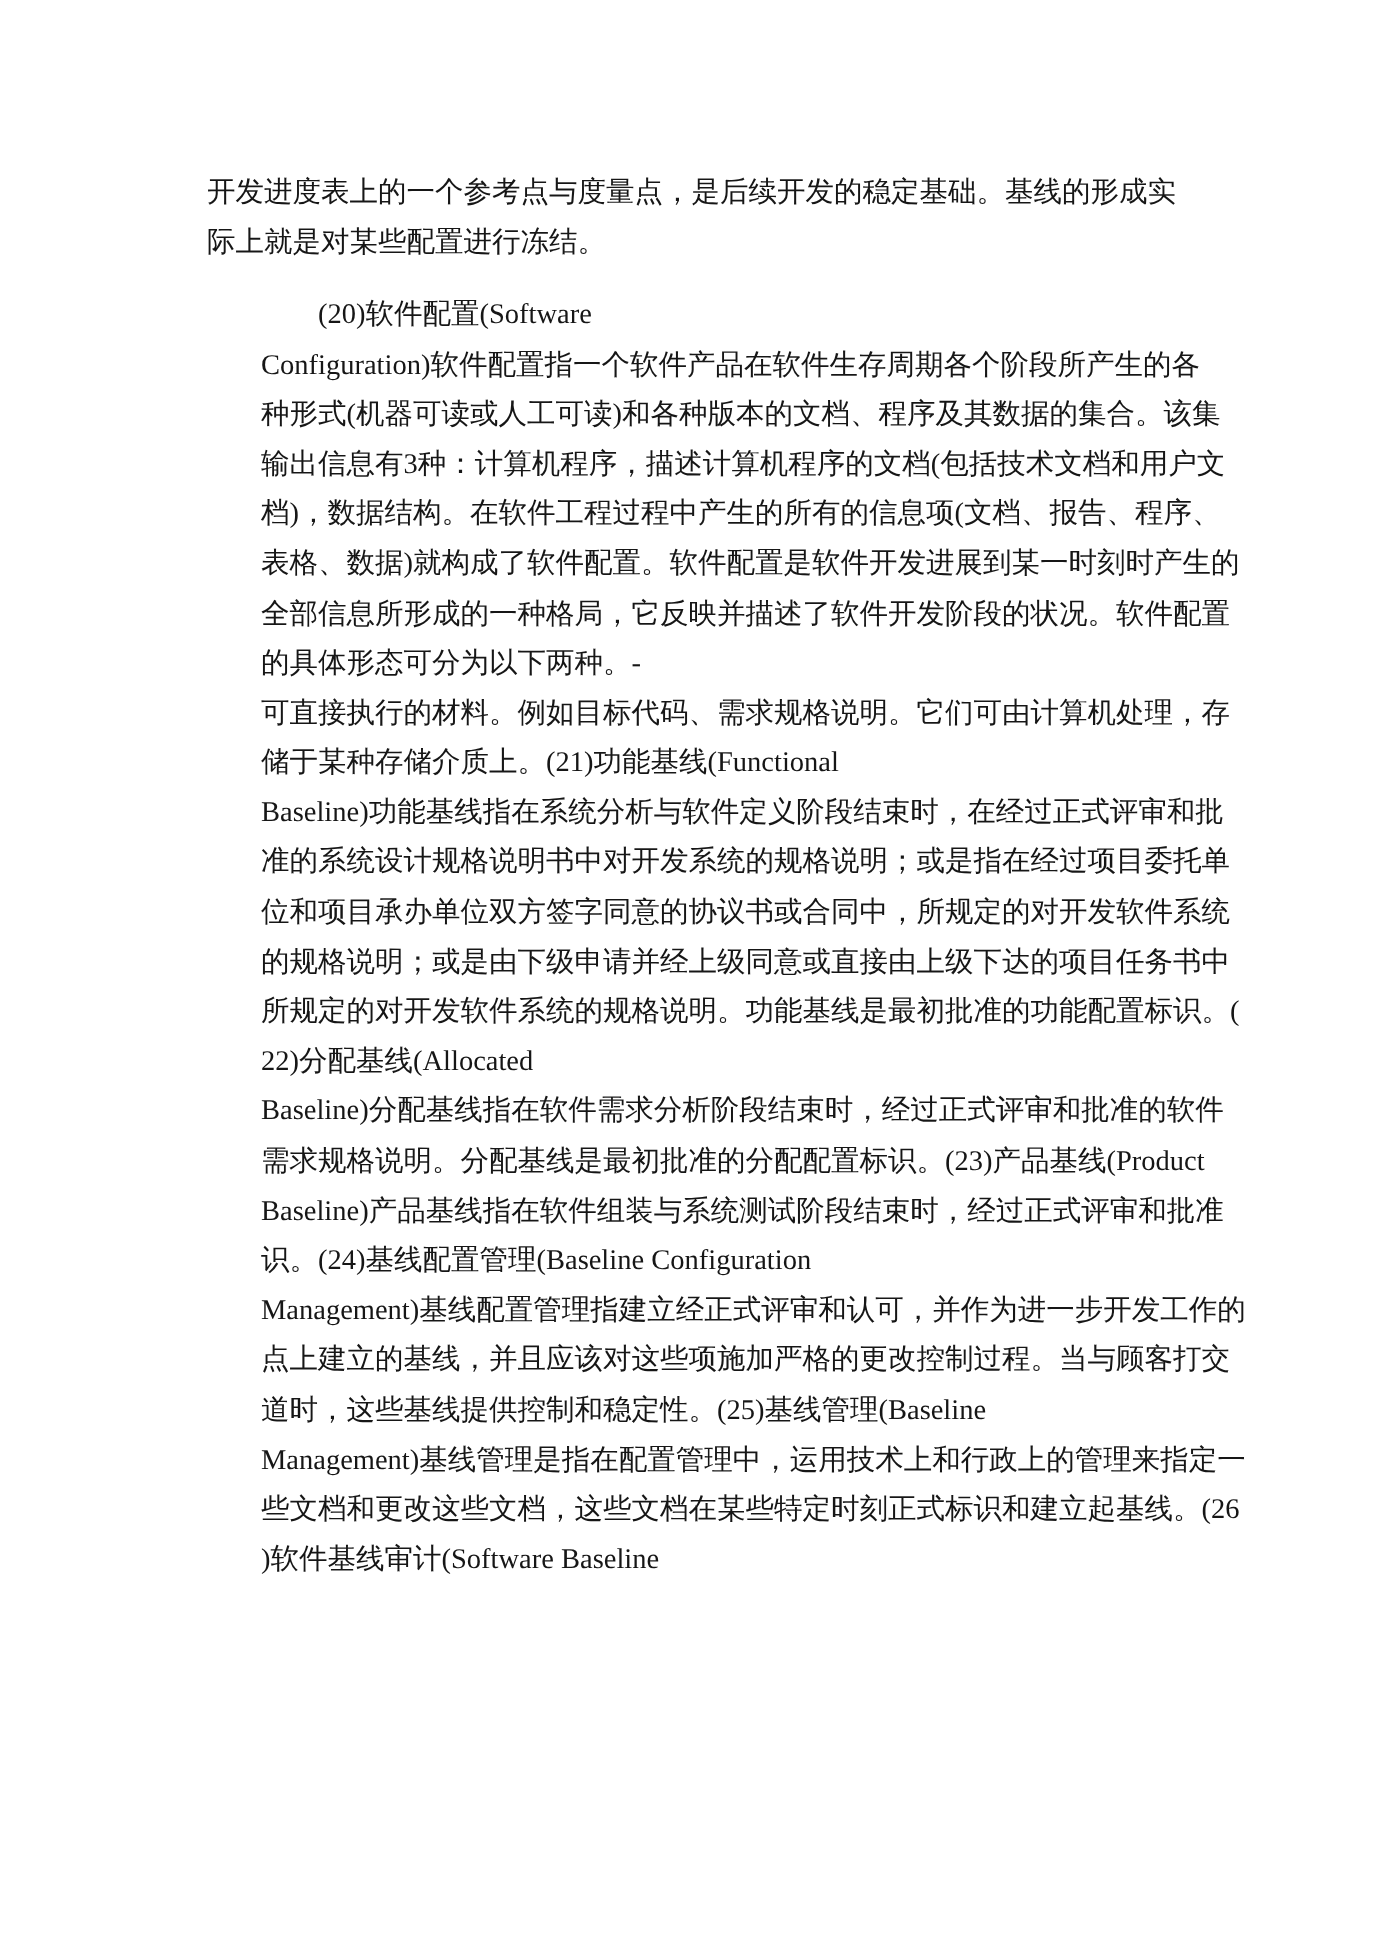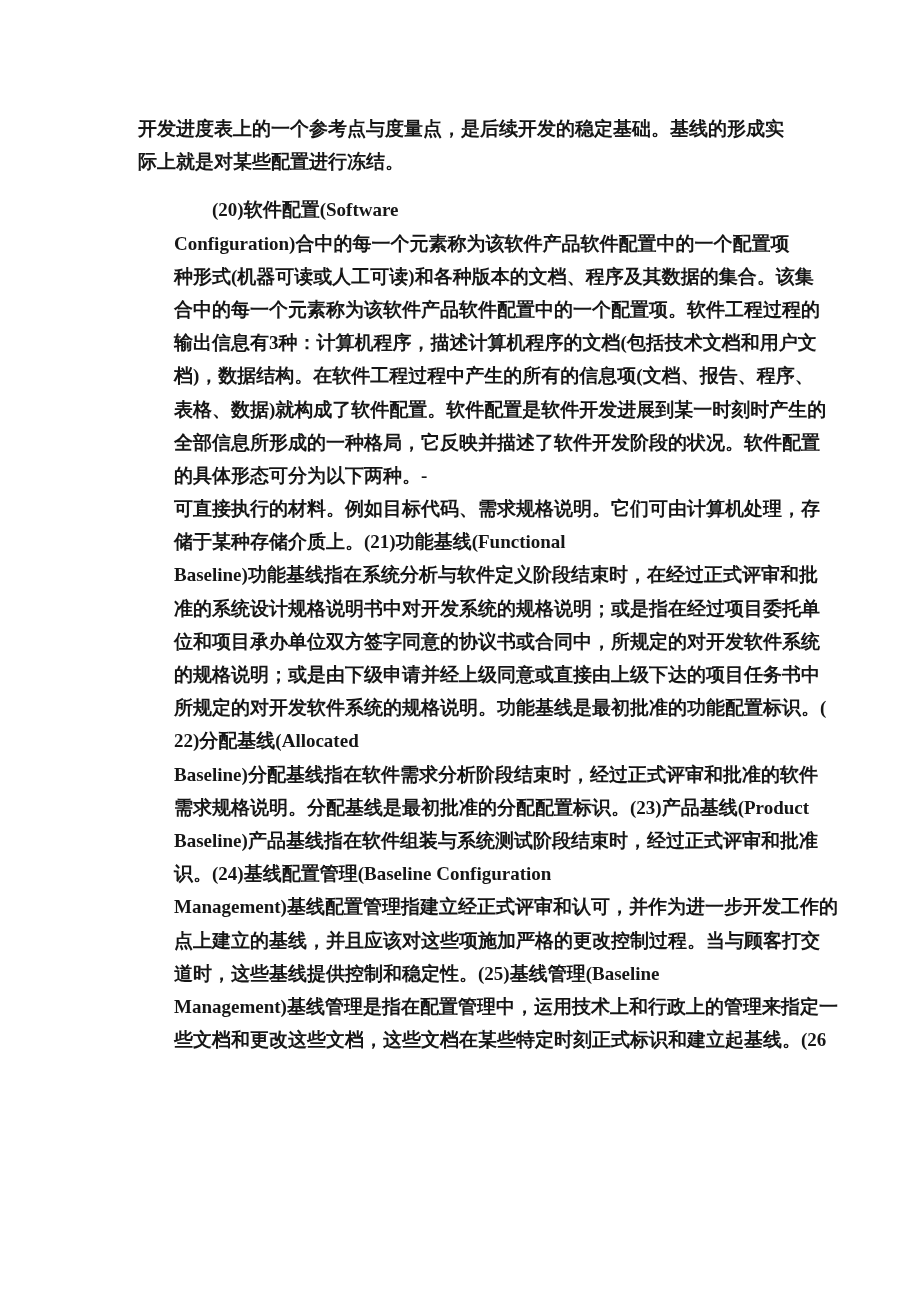--- a/index.html
+++ b/index.html
@@ -6,21 +6,20 @@
     margin: 0;
     padding: 0;
     background: #ffffff;
   }
   .page {
     position: relative;
     width: 920px;
     height: 1302px;
     background: #ffffff;
     overflow: hidden;
-    font-weight: bold;
   }
   .content {
     position: absolute;
     top: 112px;
     left: 138px;
     width: 660px;
     font-family: "Liberation Serif", "DejaVu Serif", serif;
     font-size: 19px;
     line-height: 33.2px;
     color: #161616;
@@ -46,23 +45,22 @@
 <body style="background: rgb(255, 255, 255);">
 
 <div class="page">
   <div class="content" style="color: rgb(22, 22, 22);">
       <div class="paragraph">
         <div class="line">开发进度表上的一个参考点与度量点，是后续开发的稳定基础。基线的形成实</div>
         <div class="line">际上就是对某些配置进行冻结。</div>
       </div>
       <div class="paragraph para-gap">
         <div class="line indent">(20)软件配置(Software</div>
-        <div class="line">Configuration)合中的每一个元素称为该软件产品软件配置中的一个配置项</div>
+        <div class="line">Configuration)软件配置指一个软件产品在软件生存周期各个阶段所产生的各</div>
         <div class="line">种形式(机器可读或人工可读)和各种版本的文档、程序及其数据的集合。该集</div>
-        <div class="line">合中的每一个元素称为该软件产品软件配置中的一个配置项。软件工程过程的</div>
         <div class="line">输出信息有3种：计算机程序，描述计算机程序的文档(包括技术文档和用户文</div>
         <div class="line">档)，数据结构。在软件工程过程中产生的所有的信息项(文档、报告、程序、</div>
         <div class="line">表格、数据)就构成了软件配置。软件配置是软件开发进展到某一时刻时产生的</div>
         <div class="line">全部信息所形成的一种格局，它反映并描述了软件开发阶段的状况。软件配置</div>
         <div class="line">的具体形态可分为以下两种。-</div>
         <div class="line">可直接执行的材料。例如目标代码、需求规格说明。它们可由计算机处理，存</div>
         <div class="line">储于某种存储介质上。(21)功能基线(Functional</div>
         <div class="line">Baseline)功能基线指在系统分析与软件定义阶段结束时，在经过正式评审和批</div>
         <div class="line">准的系统设计规格说明书中对开发系统的规格说明；或是指在经过项目委托单</div>
         <div class="line">位和项目承办单位双方签字同意的协议书或合同中，所规定的对开发软件系统</div>
@@ -71,15 +69,16 @@
         <div class="line">22)分配基线(Allocated</div>
         <div class="line">Baseline)分配基线指在软件需求分析阶段结束时，经过正式评审和批准的软件</div>
         <div class="line">需求规格说明。分配基线是最初批准的分配配置标识。(23)产品基线(Product</div>
         <div class="line">Baseline)产品基线指在软件组装与系统测试阶段结束时，经过正式评审和批准</div>
         <div class="line">识。(24)基线配置管理(Baseline Configuration</div>
         <div class="line">Management)基线配置管理指建立经正式评审和认可，并作为进一步开发工作的</div>
         <div class="line">点上建立的基线，并且应该对这些项施加严格的更改控制过程。当与顾客打交</div>
         <div class="line">道时，这些基线提供控制和稳定性。(25)基线管理(Baseline</div>
         <div class="line">Management)基线管理是指在配置管理中，运用技术上和行政上的管理来指定一</div>
         <div class="line">些文档和更改这些文档，这些文档在某些特定时刻正式标识和建立起基线。(26</div>
+        <div class="line">)软件基线审计(Software Baseline</div>
       </div>
     </div>
 </div>
 
 </body></html>

